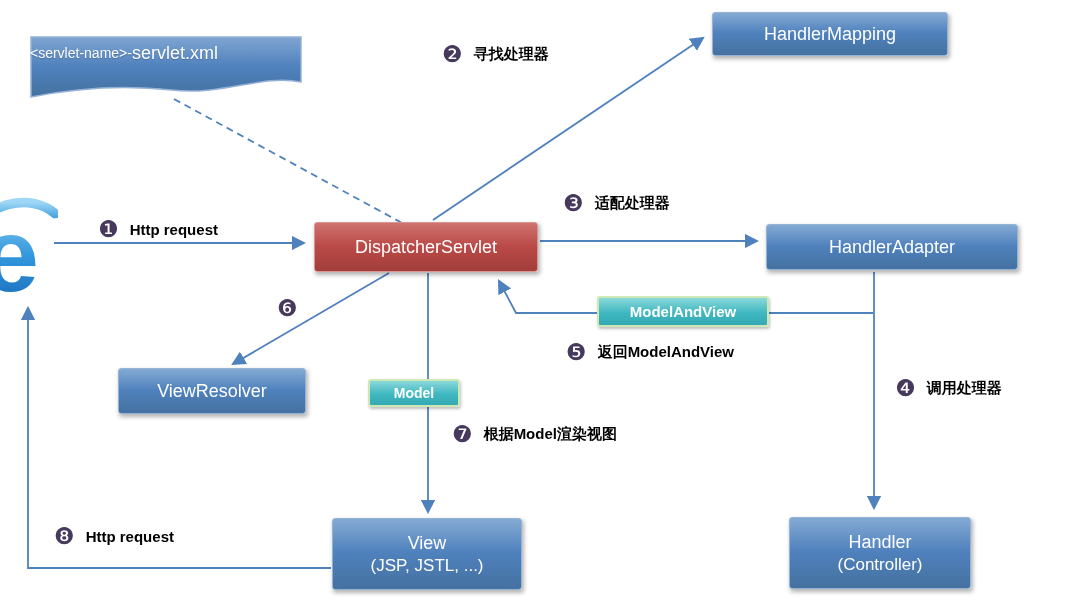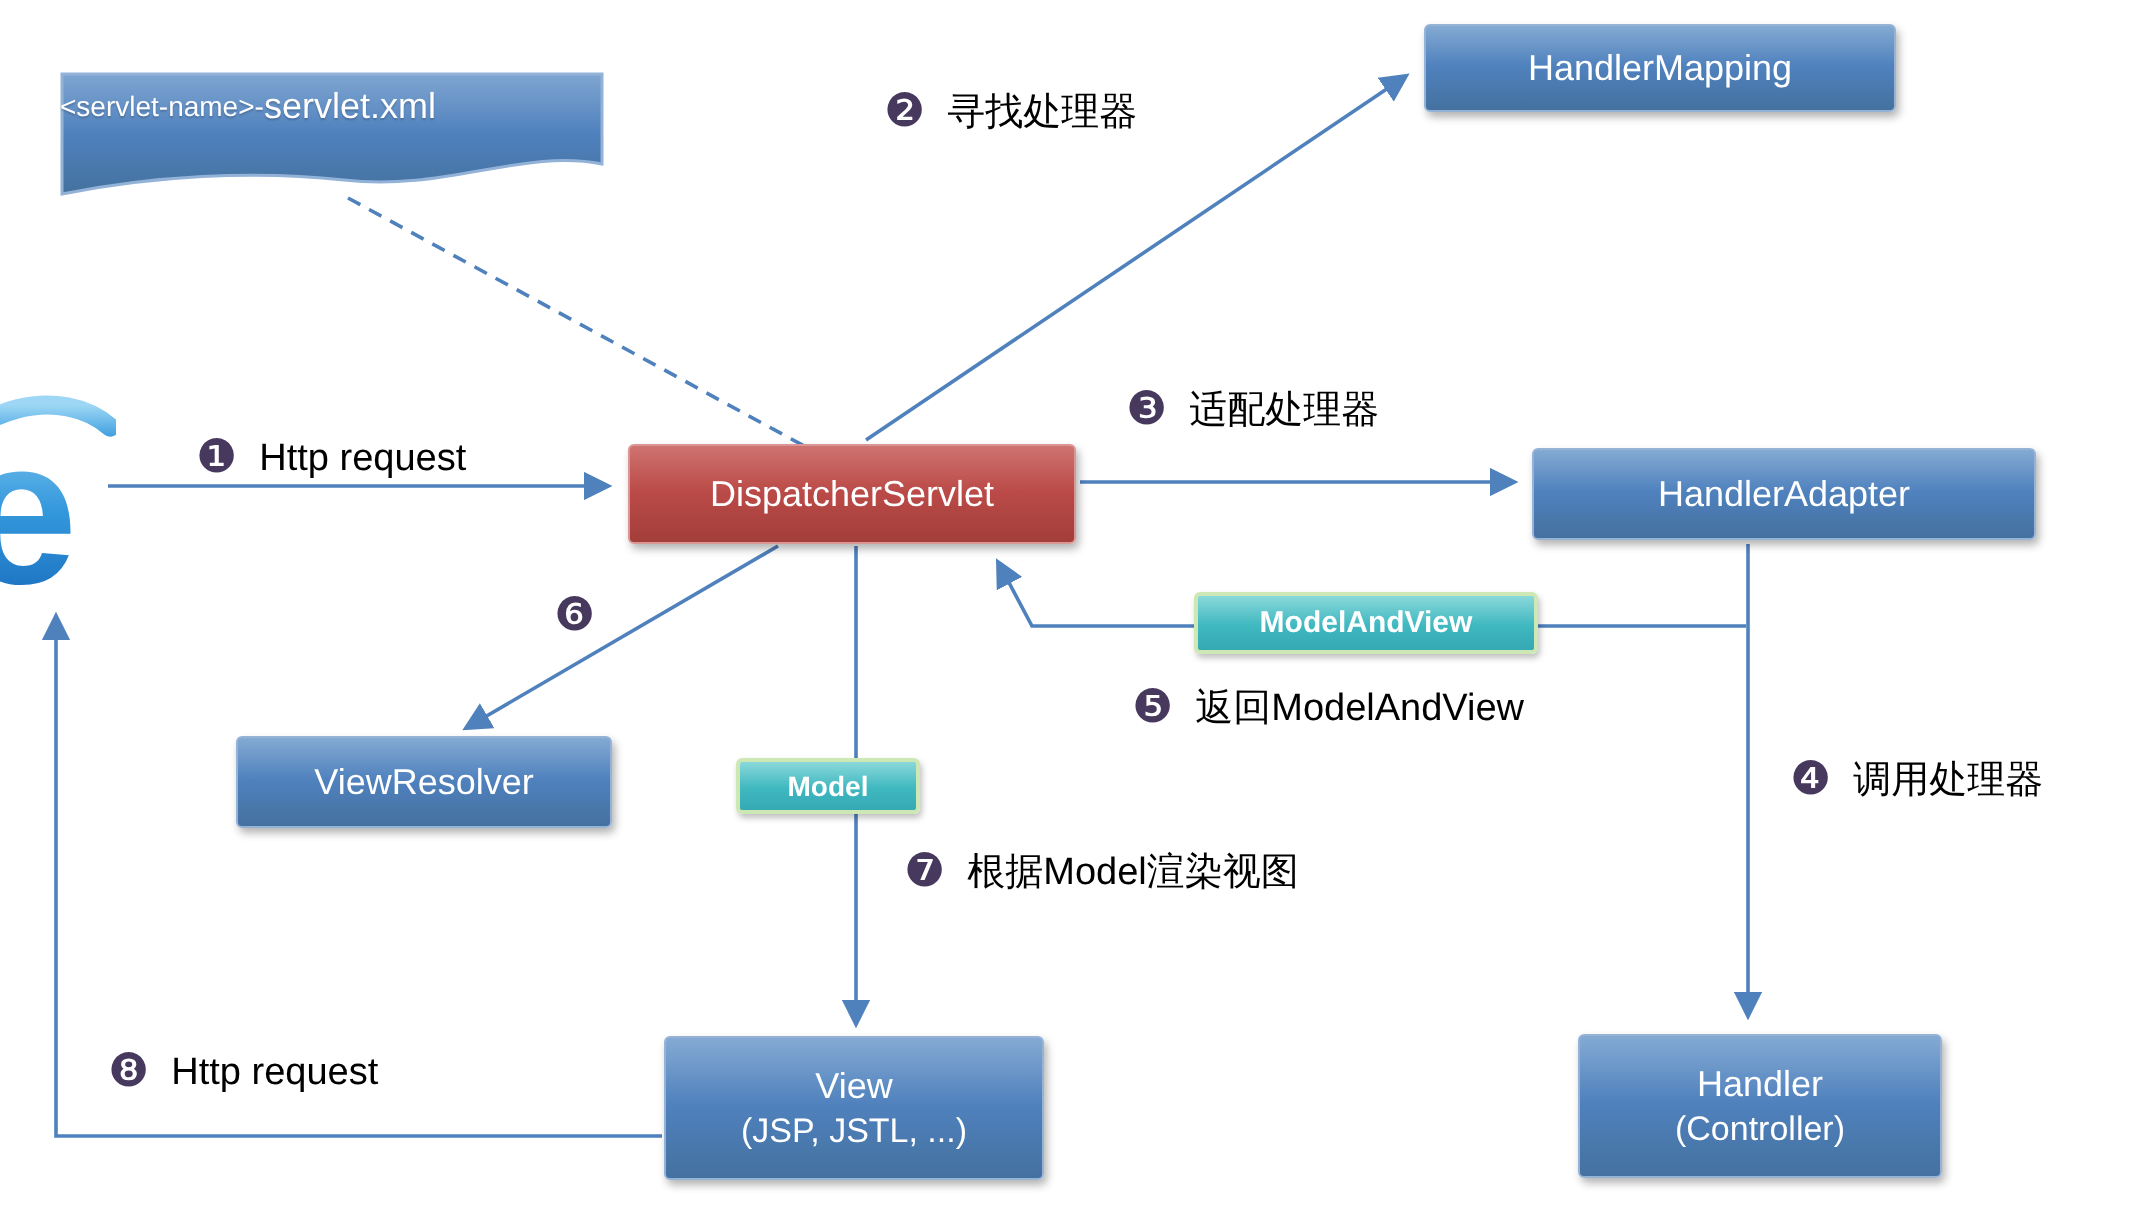--- a/index.html
+++ b/index.html
@@ -27,21 +27,21 @@
   
   .tag { position:absolute; display:flex; align-items:center; justify-content:center;
          background:linear-gradient(180deg,#8ad8da 0%, var(--tag-teal,#3FB8C0) 55%, #35a9b4 100%);
          border:2px solid var(--tag-border,#CDE8B5); border-radius:3px;
          color:#fff; font-weight:bold; box-shadow:1px 2px 3px rgba(0,0,0,.25); }
 
   
   .step { position:absolute; display:flex; align-items:center; gap:11px; white-space:nowrap; }
   .step .num { color:var(--step-circle,#47395D); font-size:23px; line-height:1;
                font-family:"DejaVu Sans",sans-serif; }
-  .step .lbl { font-weight:normal; font-size:19px; color:var(--label-text,#000); }
+  .step .lbl { font-weight:bold; font-size:15px; color:var(--label-text,#000); }
 
   
   .docshape { position:absolute; left:30px; top:36px; width:272px; height:66px; }
   .docshape svg { position:absolute; left:0; top:0; }
   .doc-text { position:absolute; left:0; top:6px; width:100%; display:flex; flex-direction:row;
               align-items:center; color:#fff; text-shadow:0 1px 1px rgba(0,0,0,.2); }
   .doc-l1 { font-size:14px; line-height:1.3; }
   .doc-l2 { font-size:18px; line-height:1.25; }
 
   

